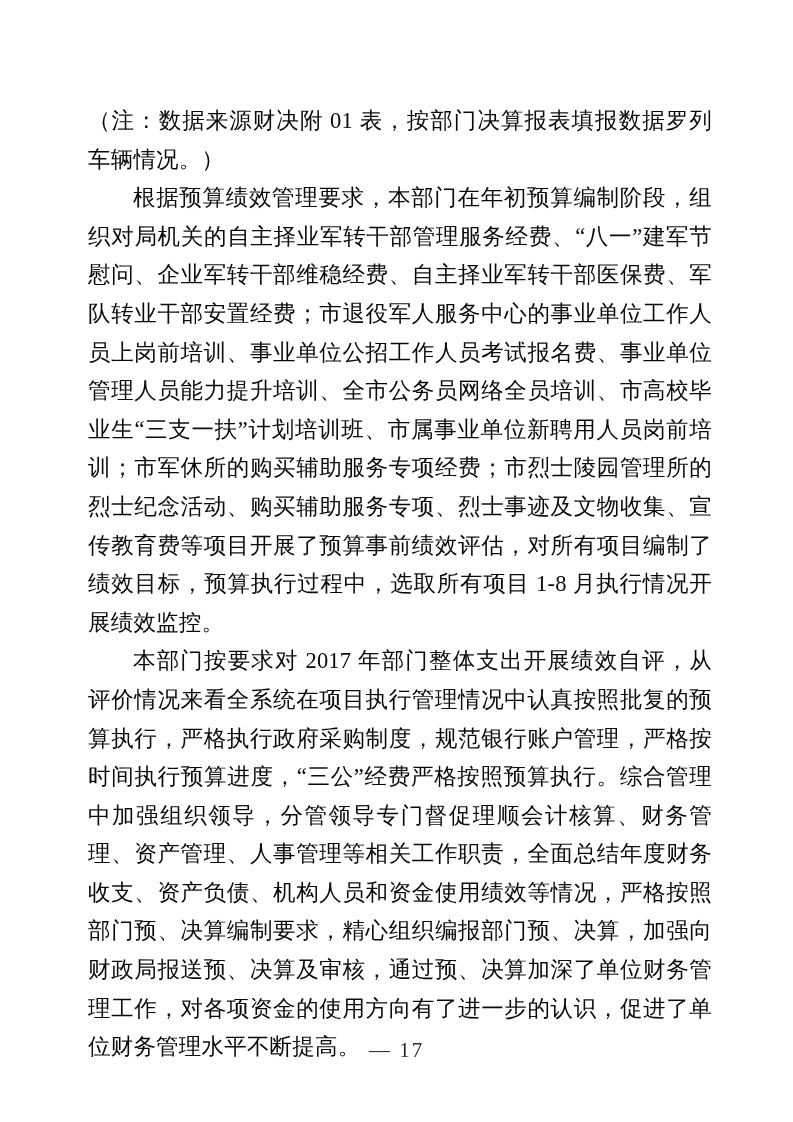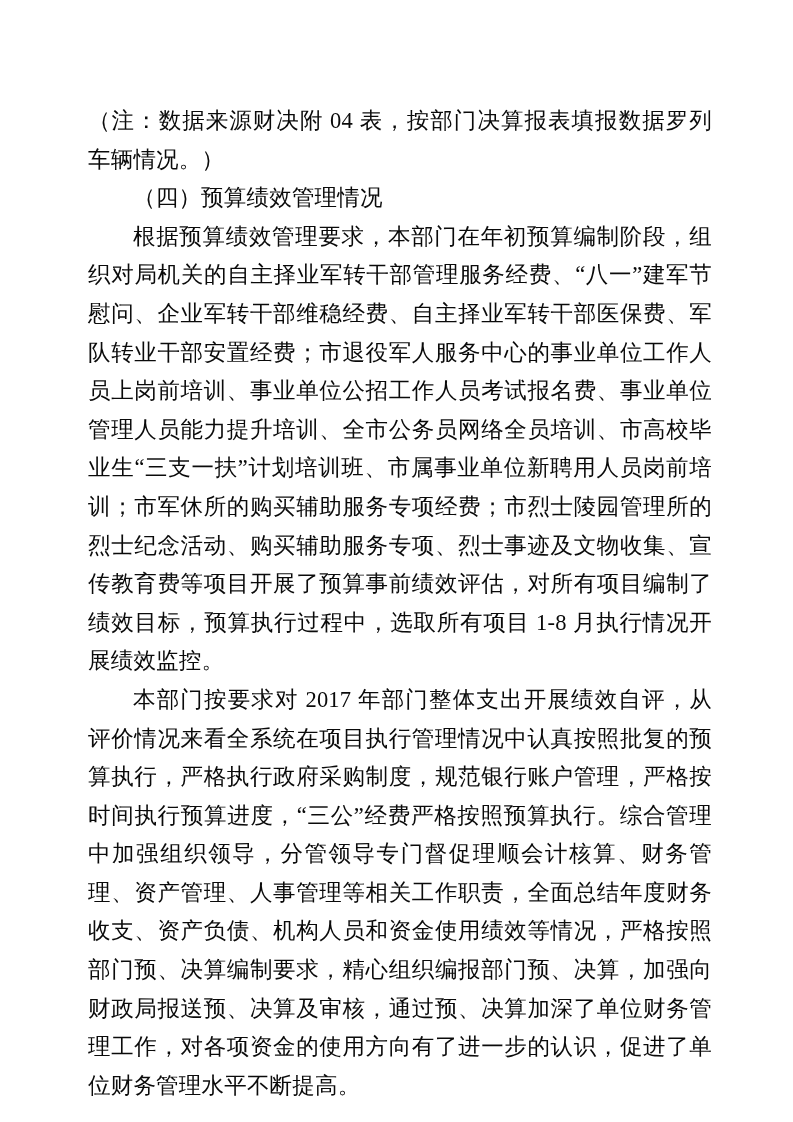--- a/index.html
+++ b/index.html
@@ -56,19 +56,21 @@
   }
   .footer .page-number {
     letter-spacing: 2px;
   }
 </style>
 </head>
 <body>
 
 <div class="page">
   <div class="content">
-    <p class="para no-indent">（注：数据来源财决附 04 表，按部门决算报表填报数据罗列车辆情况。）</p>
-    <p class="para heading">（四）预算绩效管理情况</p>
+    <p class="para no-indent">（注：数据来源财决附 01 表，按部门决算报表填报数据罗列车辆情况。）</p>
     <p class="para indent">根据预算绩效管理要求，本部门在年初预算编制阶段，组织对局机关的自主择业军转干部管理服务经费、“八一”建军节慰问、企业军转干部维稳经费、自主择业军转干部医保费、军队转业干部安置经费；市退役军人服务中心的事业单位工作人员上岗前培训、事业单位公招工作人员考试报名费、事业单位管理人员能力提升培训、全市公务员网络全员培训、市高校毕业生“三支一扶”计划培训班、市属事业单位新聘用人员岗前培训；市军休所的购买辅助服务专项经费；市烈士陵园管理所的烈士纪念活动、购买辅助服务专项、烈士事迹及文物收集、宣传教育费等项目开展了预算事前绩效评估，对所有项目编制了绩效目标，预算执行过程中，选取所有项目 1-8 月执行情况开展绩效监控。</p>
     <p class="para indent">本部门按要求对 2017 年部门整体支出开展绩效自评，从评价情况来看全系统在项目执行管理情况中认真按照批复的预算执行，严格执行政府采购制度，规范银行账户管理，严格按时间执行预算进度，“三公”经费严格按照预算执行。综合管理中加强组织领导，分管领导专门督促理顺会计核算、财务管理、资产管理、人事管理等相关工作职责，全面总结年度财务收支、资产负债、机构人员和资金使用绩效等情况，严格按照部门预、决算编制要求，精心组织编报部门预、决算，加强向财政局报送预、决算及审核，通过预、决算加深了单位财务管理工作，对各项资金的使用方向有了进一步的认识，促进了单位财务管理水平不断提高。</p>
   </div>
 
+  <div class="footer">
+    <span class="page-number">— 17</span>
+  </div>
 </div>
 
 </body></html>

